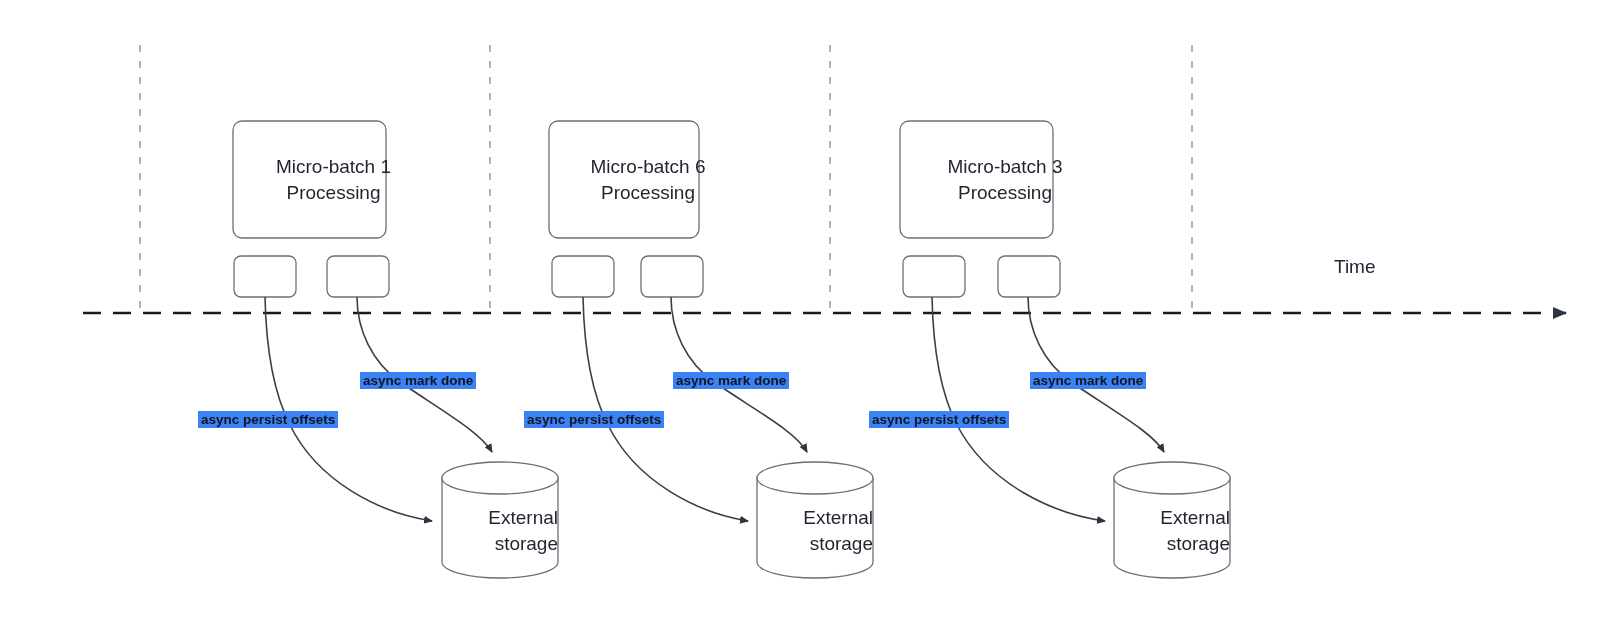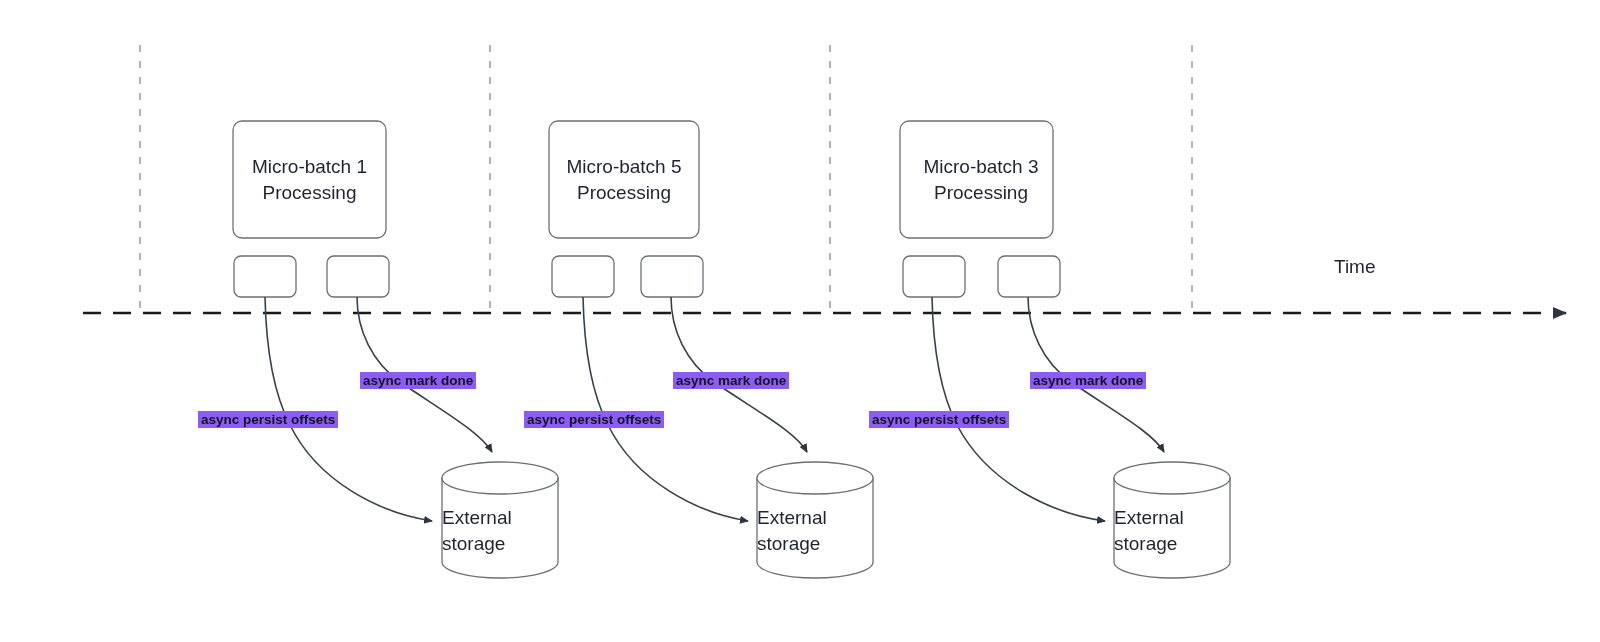--- a/index.html
+++ b/index.html
@@ -13,37 +13,38 @@
   #svg-layer { position:absolute; left:0; top:0; width:1600px; height:642px; }
 
   .box-label {
     position:absolute;
     font-size:19px;
     color:#1f2430;
     text-align:center;
     line-height:26px;
     white-space:pre-line;
     pointer-events:none;
+    padding-left:24px;
   }
   .cyl-label {
     position:absolute;
     font-size:19px;
     color:#1f2430;
-    text-align:left;
+    text-align:right;
     line-height:26px;
     white-space:pre-line;
     pointer-events:none;
   }
   .edge-label {
     position:absolute;
     font-size:13.5px;
     font-weight:bold;
     color:#12161f;
     white-space:nowrap;
-    background:#8b5cf6;
+    background:#3b82f6;
     padding:1px 3px;
     line-height:15px;
   }
   .axis-label {
     position:absolute;
     font-size:19px;
     color:#1f2430;
     white-space:nowrap;
   }
 </style>
@@ -120,21 +121,21 @@
   <div class="box-label" style="left:233px; top:154px; width:153px;">Micro-batch 1
 Processing</div>
 
   <div class="cyl-label" style="left:442px; top:505px; width:116px;">External
 storage</div>
 
   <div class="edge-label" style="left:198px; top:411px;">async persist offsets</div>
 
   <div class="edge-label" style="left:360px; top:372px;">async mark done</div>
 
-  <div class="box-label" style="left:549px; top:154px; width:150px;">Micro-batch 5
+  <div class="box-label" style="left:549px; top:154px; width:150px;">Micro-batch 6
 Processing</div>
 
   <div class="cyl-label" style="left:757px; top:505px; width:116px;">External
 storage</div>
 
   <div class="edge-label" style="left:524px; top:411px;">async persist offsets</div>
 
   <div class="edge-label" style="left:673px; top:372px;">async mark done</div>
 
   <div class="box-label" style="left:900px; top:154px; width:162px;">Micro-batch 3

